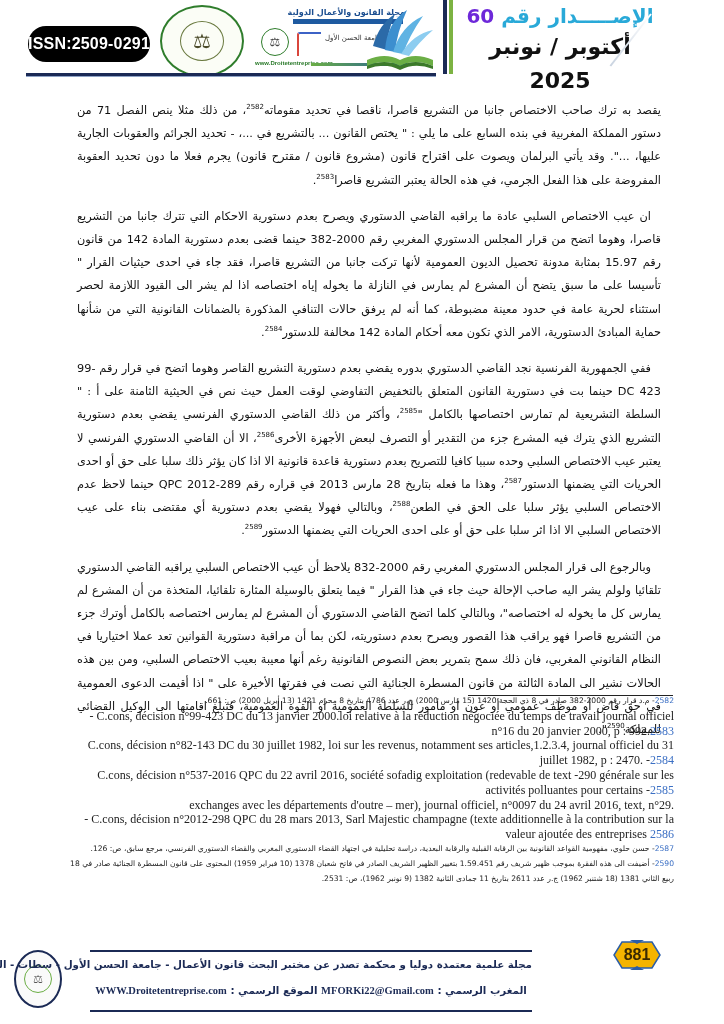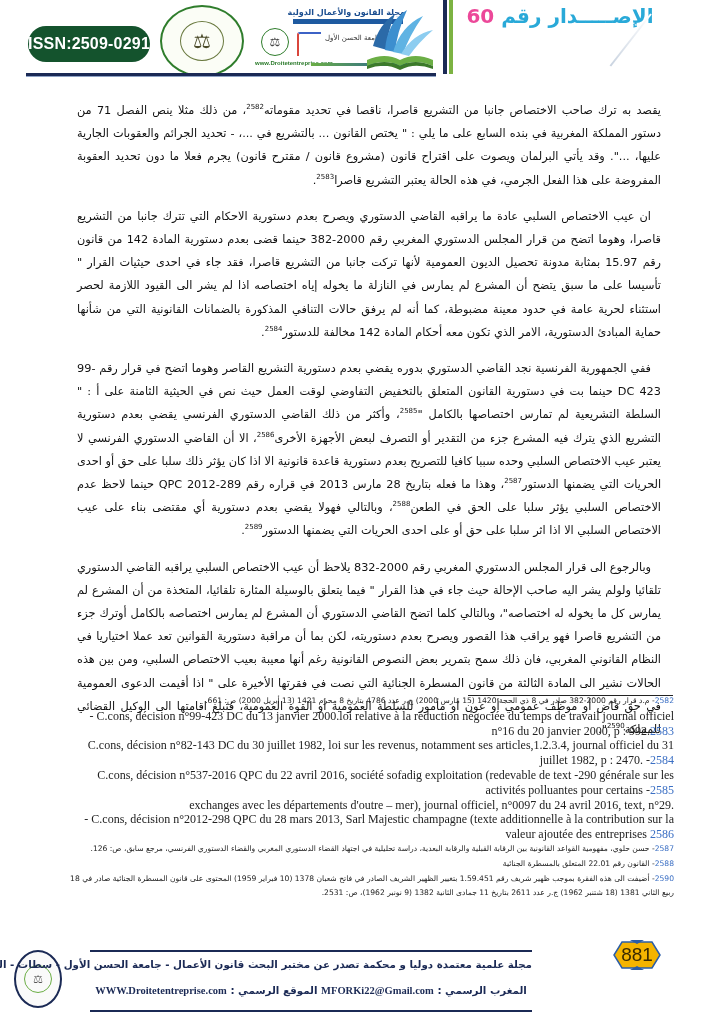--- a/index.html
+++ b/index.html
@@ -1,37 +1,37 @@
 <!DOCTYPE html>
 <html><head>
 <meta charset="utf-8">
 <style>
   html, body { margin:0; padding:0; background:#ffffff; }
   body { width:724px; height:1024px; position:relative; overflow:hidden; font-family:"DejaVu Sans", sans-serif; color:#111; }
 
   
   .header { position:absolute; left:0; top:0; width:724px; height:80px; }
-  .issn { position:absolute; left:28px; top:26px; width:122px; height:36px; border-radius:18px; background:#14532d; color:#fff; font-family:"Liberation Sans", sans-serif; font-size:16px; font-weight:bold; display:flex; align-items:center; justify-content:center; letter-spacing:0.2px; }
+  .issn { position:absolute; left:28px; top:26px; width:122px; height:36px; border-radius:18px; background:#000000; color:#fff; font-family:"Liberation Sans", sans-serif; font-size:16px; font-weight:bold; display:flex; align-items:center; justify-content:center; letter-spacing:0.2px; }
   .lab-seal { position:absolute; left:160px; top:5px; width:80px; height:68px; border-radius:50%; border:2px solid #2f7d2c; background:#fbfdf6; display:flex; align-items:center; justify-content:center; }
   .lab-seal .inner { width:42px; height:38px; border-radius:50%; border:1.5px solid #6a7a40; display:flex; align-items:center; justify-content:center; font-size:20px; color:#4b4b2a; }
   .banner { position:absolute; left:255px; top:8px; width:150px; height:58px; }
   .banner .bt { font-family:"DejaVu Sans", sans-serif; font-size:8px; color:#1a4d8f; font-weight:bold; direction:rtl; white-space:nowrap; }
   .banner .bar { height:5px; background:#1e5aa0; margin-top:2px; width:110px; margin-left:38px; }
   .banner .mini-seal { position:absolute; left:6px; top:20px; width:26px; height:26px; border:1.5px solid #2f7d2c; border-radius:50%; font-size:12px; display:flex; align-items:center; justify-content:center; color:#444; }
   .banner .uni { position:absolute; left:42px; top:24px; width:22px; height:22px; border-left:2px solid #d9463c; border-top:2px solid #3c62c6; border-radius:3px 0 0 0; }
   .banner .uni-name { position:absolute; left:70px; top:26px; font-size:7px; color:#333; direction:rtl; }
   .banner .url { position:absolute; left:0; top:52px; font-size:6px; color:#2b7a2b; font-weight:bold; font-family:"Liberation Sans", sans-serif; }
   .banner .green-bar { position:absolute; left:56px; top:55px; width:96px; height:3px; background:linear-gradient(90deg,#6bae45,#1e5aa0); }
   .book-logo { position:absolute; left:365px; top:6px; width:70px; height:68px; }
   .vbars { position:absolute; left:443px; top:0; width:12px; height:74px; }
   .vbars .b1 { position:absolute; left:0; top:0; width:4px; height:74px; background:#1b2a55; }
   .vbars .b2 { position:absolute; left:6px; top:0; width:4px; height:74px; background:#7cb342; }
   .issue { position:absolute; left:460px; top:2px; width:200px; direction:rtl; text-align:center; }
   .issue .line1 { font-size:20px; font-weight:bold; color:#29a9d8; line-height:28px; }
-  .issue .line1 .num { color:#ec4899; }
+  .issue .line1 .num { color:#6d28d9; }
   .issue .line2 { font-size:22px; font-weight:bold; color:#111; line-height:34px; }
   .diag { position:absolute; left:650px; top:14px; width:2px; height:66px; background:linear-gradient(#fff,#c9d3e0); transform:rotate(38deg); transform-origin:top; }
   .header-rule { position:absolute; left:26px; top:73px; width:410px; height:3px; background:#1b2a55; }
   .header-rule2 { position:absolute; left:26px; top:76px; width:410px; height:1px; background:#8fa3c6; }
 
   
   .body { position:absolute; left:64px; top:86px; width:610px; direction:rtl; text-align:justify; font-family:"DejaVu Sans", sans-serif; font-size:11.3px; line-height:23.2px; color:#111; }
   .body p { margin:13px; text-indent:0; }
   .body p.ind { text-indent:10px; }
   sup { font-size:7px; line-height:0; vertical-align:super; }
@@ -44,21 +44,21 @@
   .fn .n { color:#3b6fc4; }
   .fn .cont { display:block; }
 
   
   .footer-rule-top { position:absolute; left:90px; top:950px; width:442px; height:2px; background:#1b2a55; }
   .footer-rule-bot { position:absolute; left:90px; top:1010px; width:442px; height:2px; background:#1b2a55; }
   .footer-line1 { position:absolute; left:90px; top:958px; width:442px; direction:rtl; text-align:center; font-size:10.3px; font-weight:bold; color:#1b2a55; white-space:nowrap; }
   .footer-line2 { position:absolute; left:90px; top:984px; width:442px; direction:rtl; text-align:center; font-size:10.3px; font-weight:bold; color:#1b2a55; white-space:nowrap; }
   .footer-line2 .en { font-family:"Liberation Serif", serif; font-size:10.5px; }
   .page-badge { position:absolute; left:612px; top:940px; width:50px; height:30px; }
-  .page-badge .num { position:absolute; left:0; top:0; width:50px; height:30px; display:flex; align-items:center; justify-content:center; font-family:"Liberation Sans", sans-serif; font-weight:normal; font-size:19px; color:#3a2a00;text-align:center; }
+  .page-badge .num { position:absolute; left:0; top:0; width:50px; height:30px; display:flex; align-items:center; justify-content:center; font-family:"Liberation Sans", sans-serif; font-weight:bold; font-size:16px; color:#3a2a00;text-align:center; }
   .footer-seal { position:absolute; left:14px; top:950px; width:44px; height:54px; border-radius:50%; border:2px solid #1b2a55; background:#fafafa; display:flex; align-items:center; justify-content:center; }
   .footer-seal .in { width:26px; height:26px; border-radius:50%; border:1px solid #6bae45; font-size:11px; display:flex; align-items:center; justify-content:center; color:#555; }
 </style>
 </head>
 <body>
 
 <div class="header">
   <div class="issn">ISSN:2509-0291</div>
 
   <div class="lab-seal">
@@ -87,20 +87,21 @@
   <div class="vbars">
     <div class="b1"></div>
       <div class="b2"></div>
   </div>
 
   <div class="issue">
     <div class="line1">
       <span>الإصـــــدار رقم</span>
       <span class="num">60</span>
     </div>
+    <div class="line2">أكتوبر / نونبر 2025</div>
   </div>
   <div class="diag"></div>
 
   <div class="header-rule"></div>
   <div class="header-rule2"></div>
 </div>
 
 <div class="body">
   <p><span>يقصد به ترك صاحب الاختصاص جانبا من التشريع قاصرا، ناقصا في تحديد مقوماته</span><sup>2582</sup><span>، من ذلك مثلا ينص الفصل 71 من دستور المملكة المغربية في بنده السابع على ما يلي : " يختص القانون ... بالتشريع في ...، - تحديد الجرائم والعقوبات الجارية عليها، ...". وقد يأتي البرلمان ويصوت على اقتراح قانون (مشروع قانون / مقترح قانون) يجرم فعلا ما دون تحديد العقوبة المفروضة على هذا الفعل الجرمي، في هذه الحالة يعتبر التشريع قاصرا</span><sup>2583</sup><span>.</span></p>
 
@@ -112,21 +113,20 @@
 </div>
 
 <div class="fn-rule"></div>
 <div class="footnotes">
   <div class="fn"><span class="n">2582</span><span>- م.د قرار رقم 2000-382 صادر في 8 ذي الحجة 1420 (15 مارس 2000) ج.ر عدد 4786 بتاريخ 8 محرم 1421 (13 أبريل 2000) ص: 661.</span></div>
   <div class="fn ltr-line"><span>- C.cons, décision n°99-423 DC du 13 janvier 2000.loi relative à la réduction négociée du temps de travail journal officiel n°16 du 20 janvier 2000, p : 992.</span><span class="n">2583</span></div>
   <div class="fn ltr-line"><span>C.cons, décision n°82-143 DC du 30 juillet 1982, loi sur les revenus, notamment ses articles,1.2.3.4, journal officiel du 31 juillet 1982, p : 2470. -</span><span class="n">2584</span></div>
   <div class="fn ltr-line"><span>C.cons, décision n°537-2016 QPC du 22 avril 2016, société sofadig exploitation (redevable de text -290 générale sur les activités polluantes pour certains -</span><span class="n">2585</span><span class="cont">exchanges avec les départements d'outre – mer), journal officiel, n°0097 du 24 avril 2016, text, n°29.</span></div>
   <div class="fn ltr-line"><span>- C.cons, décision n°2012-298 QPC du 28 mars 2013, Sarl Majestic champagne (texte additionnelle à la contribution sur la valeur ajoutée des entreprises</span> <span class="n">2586</span></div>
   <div class="fn"><span class="n">2587</span><span>- حسن حلوي، مفهومية القواعد القانونية بين الرقابة القبلية والرقابة البعدية، دراسة تحليلية في اجتهاد القضاء الدستوري المغربي والقضاء الدستوري الفرنسي، مرجع سابق، ص: 126.</span></div>
-  <div class="fn"><span class="n">2588</span><span>- القانون رقم 22.01 المتعلق بالمسطرة الجنائية</span></div>
   <div class="fn"><span class="n">2590</span><span>- أضيفت الى هذه الفقرة بموجب ظهير شريف رقم 1.59.451 بتغيير الظهير الشريف الصادر في فاتح شعبان 1378 (10 فبراير 1959) المحتوى على قانون المسطرة الجنائية صادر في 18 ربيع الثاني 1381 (18 شتنبر 1962) ج.ر عدد 2611 بتاريخ 11 جمادى الثانية 1382 (9 نونبر 1962)، ص: 2531.</span></div>
 </div>
 
 <div class="footer-seal">
   <div class="in">⚖</div>
 </div>
 <div class="footer-rule-top"></div>
 <div class="footer-line1">مجلة علمية معتمدة  دوليا و محكمة تصدر عن مختبر البحث قانون الأعمال - جامعة الحسن الأول - سطات - المغرب</div>
 <div class="footer-line2">
   <span>المغرب الرسمي :</span>

